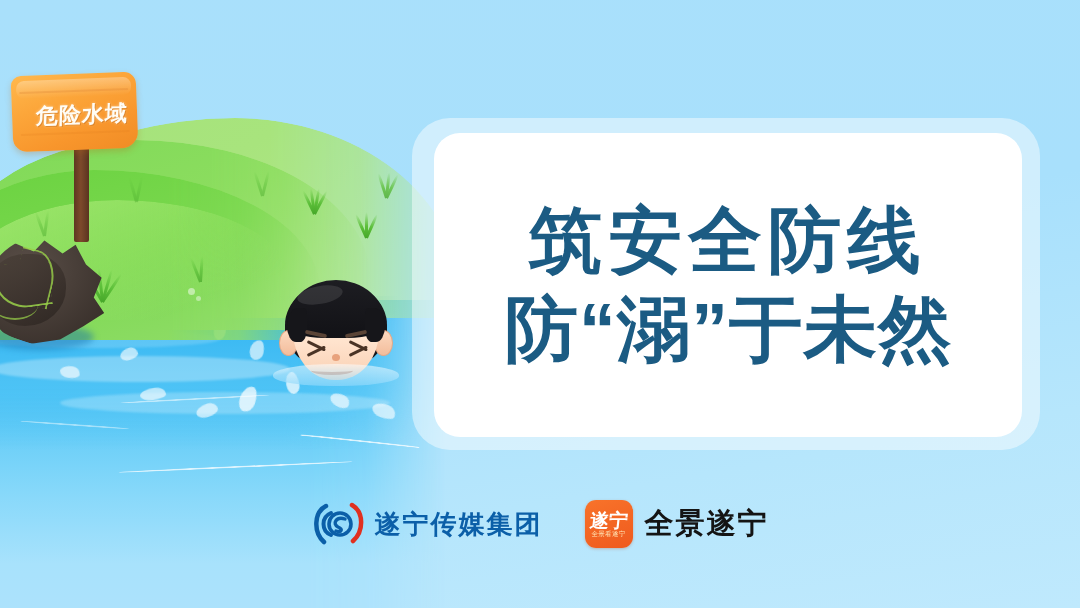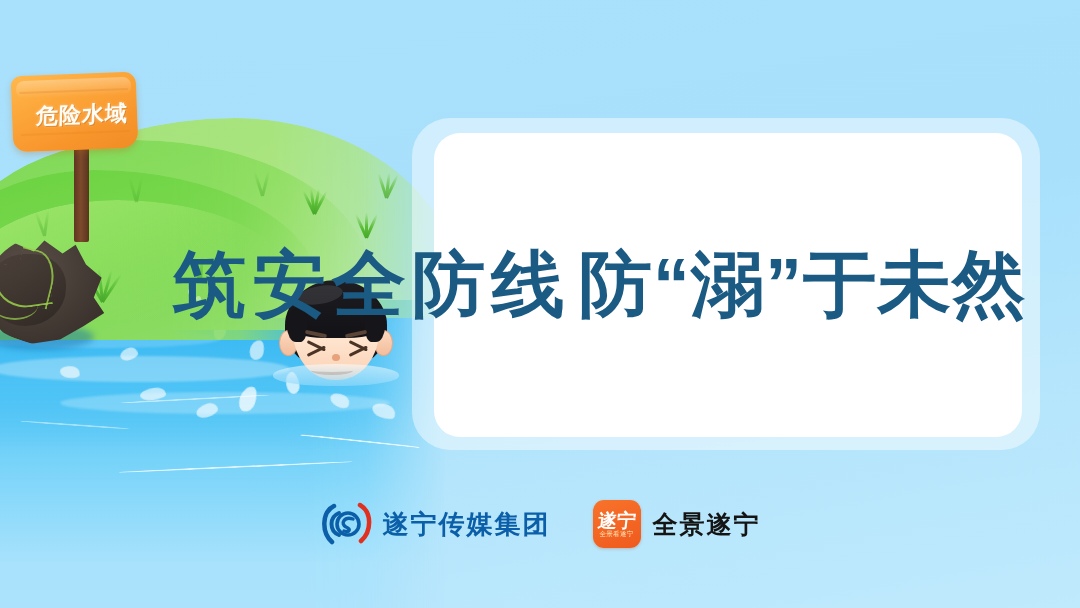--- a/index.html
+++ b/index.html
@@ -228,22 +228,22 @@
   
   .card-outer{
     position:absolute; left:412px; top:118px; width:628px; height:332px;
     background:rgba(255,255,255,.46);
     border-radius:38px;
   }
   .card-inner{
     position:absolute; left:434px; top:133px; width:588px; height:304px;
     background:#ffffff;
     border-radius:26px;
-    display:flex; flex-direction:row;
-    align-items:center; justify-content:flex-end;
+    display:flex; flex-direction:column;
+    align-items:center; justify-content:center;
     gap:16px;
   }
   .headline{
     color:#1b5b83;
     font-weight:900;
     font-size:72px;
     line-height:1.02;
     letter-spacing:2px;
     white-space:nowrap;
     font-family:"Liberation Sans","DejaVu Sans",sans-serif;
@@ -278,21 +278,21 @@
   }
   .logo2 .badge .b1{
     color:#fff; font-size:19px; font-weight:bold; letter-spacing:0px; line-height:1;
     font-family:"Liberation Serif","DejaVu Serif",serif;
     transform:skewX(-6deg);
   }
   .logo2 .badge .b2{
     color:#ffe7b8; font-size:6.5px; letter-spacing:.3px; line-height:1;
   }
   .logo2 .name{
-    font-size:25px; font-weight:900; color:#141414; letter-spacing:2px;
+    font-size:29px; font-weight:900; color:#141414; letter-spacing:2px;
     font-family:Liberation Serif, serif;
   }
 </style>
 </head>
 <body>
 
 <div id="poster">
 
   <div>
     <div class="water-base"></div>

